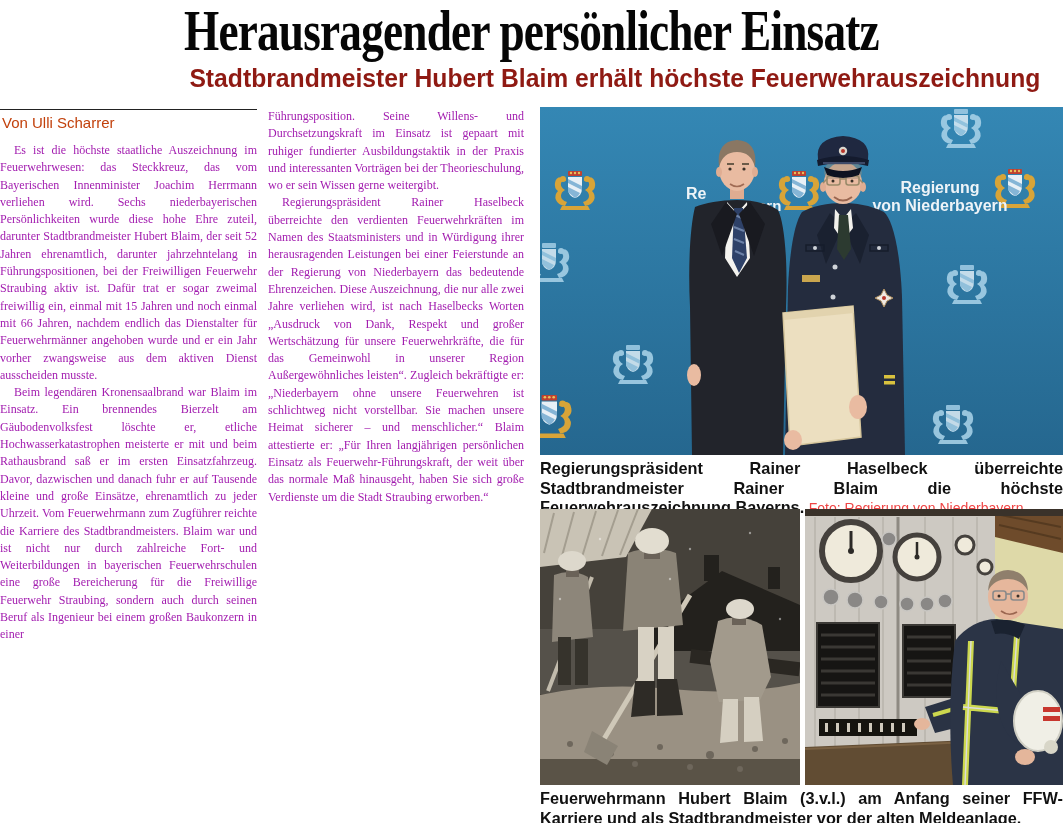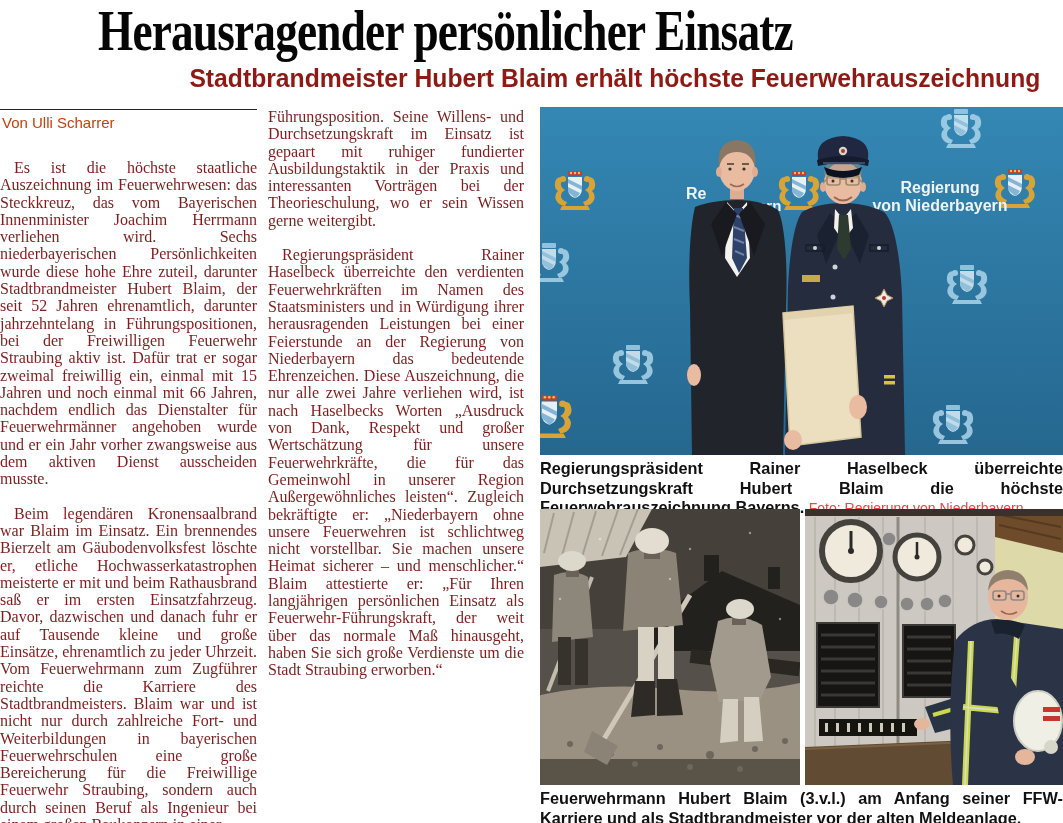--- a/index.html
+++ b/index.html
@@ -1,39 +1,39 @@
 <!DOCTYPE html>
 <html lang="de"><head>
 <meta charset="utf-8">
 <style>
   html,body{margin:0;padding:0;background:#ffffff;}
   #page{position:relative;width:1063px;height:823px;background:#ffffff;overflow:hidden;
         font-family:"Liberation Serif",serif;color:#0d0d0d;}
 
   
-  .headline{position:absolute;top:0px;left:0;width:1063px;white-space:nowrap;text-decoration:underline;}
+  .headline{position:absolute;top:0px;left:0;width:1063px;text-align:center;white-space:nowrap;text-decoration:underline;}
   .headline span{display:inline-block;font-family:"Liberation Serif",serif;font-weight:bold;
         font-size:58px;line-height:62px;color:#060606;transform:scaleX(0.78);transform-origin:center;
         letter-spacing:-1px;}
   .subheadline{position:absolute;top:62px;left:0;width:1063px;text-align:right;white-space:nowrap;}
   .subheadline span{display:inline-block;font-family:"Liberation Sans",sans-serif;font-weight:bold;
         font-size:26px;line-height:32px;color:#8f1a13;transform:scaleX(0.95);transform-origin:center;}
 
   
   .byline-rule{position:absolute;left:0;top:109px;width:257px;height:1px;background:#222;}
   .byline{position:absolute;left:2px;top:114px;font-family:"Liberation Sans",sans-serif;
         font-size:15px;color:#c2410c;}
 
   
-  .col{position:absolute;text-align:justify;font-size:16px;line-height:17.3px;color:#7f1d1d;
+  .col{position:absolute;text-align:justify;font-size:12px;line-height:17.3px;color:#a21caf;
        overflow:hidden;text-justify:inter-word;}
   .col1{left:0;top:142px;width:257px;height:681px;}
   .col2{left:268px;top:108px;width:256px;height:715px;}
   .col p{margin:0;padding:0;}
-  .col p.indent{text-indent:14px;margin-top:17px;}
+  .col p.indent{text-indent:14px;}
 
   
   .photo{position:absolute;overflow:hidden;}
   .main-photo{left:540px;top:107px;width:523px;height:348px;}
   .photo-bw{left:540px;top:509px;width:260px;height:276px;}
   .photo-panel{left:805px;top:509px;width:258px;height:276px;}
   .photo svg{display:block;}
 
   
   .caption{position:absolute;left:540px;width:523px;font-family:"Liberation Sans",sans-serif;
@@ -190,21 +190,21 @@
           <path d="M284,60 q19,8 38,0 l-3,8 q-16,6 -32,0 z" fill="#0d1220"></path>
           <rect x="283" y="55" width="42" height="2.2" fill="#3e4a68"></rect>
           <circle cx="303" cy="44" r="4.2" fill="#d9d5cc"></circle>
           <circle cx="303" cy="44" r="2" fill="#b8352a"></circle>
         </g>
       </g>
     </svg>
   </div>
 
   <div class="caption caption-main">
-    <span>Regierungspräsident Rainer Haselbeck überreichte Durchsetzungskraft Hubert Blaim die höchste Feuerwehrauszeichnung Bayerns.</span>
+    <span>Regierungspräsident Rainer Haselbeck überreichte Stadtbrandmeister Rainer Blaim die höchste Feuerwehrauszeichnung Bayerns.</span>
     <span class="credit">Foto: Regierung von Niederbayern</span>
   </div>
 
   <div class="photo photo-bw">
     <svg width="260" height="276" viewBox="0 0 260 276">
       <rect x="0" y="0" width="260" height="276" fill="#45413a"></rect>
       <rect x="0" y="120" width="260" height="65" fill="#55514a"></rect>
       <path d="M0,0 h112 l-26,48 L0,58 z" fill="#c9c3b5"></path>
       <path d="M14,4 l-10,40 M34,3 l-12,44 M56,2 l-14,46 M78,1 l-16,46 M98,0 l-18,46" stroke="#a49e90" stroke-width="2"></path>
       <path d="M100,122 L182,62 L260,96 L260,142 L100,142 z" fill="#23211d"></path>

